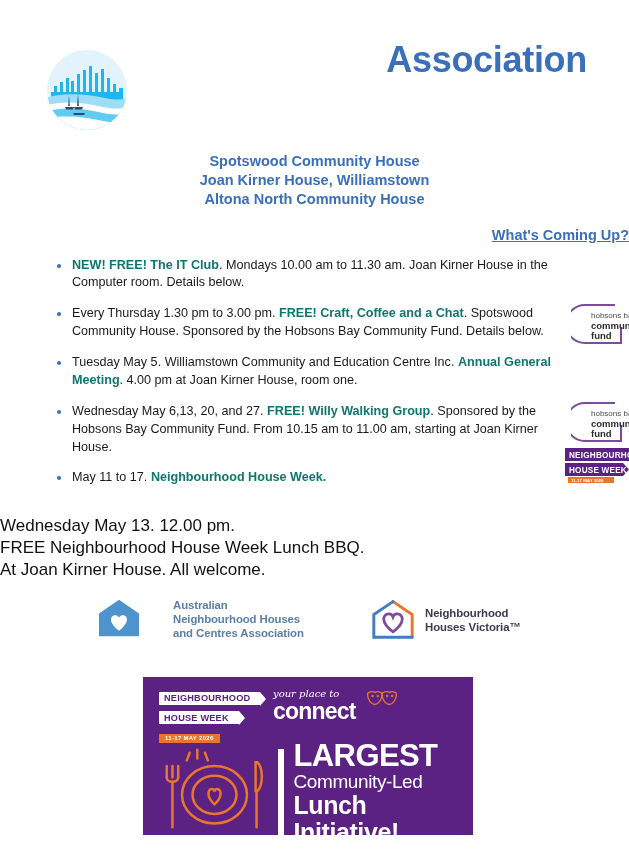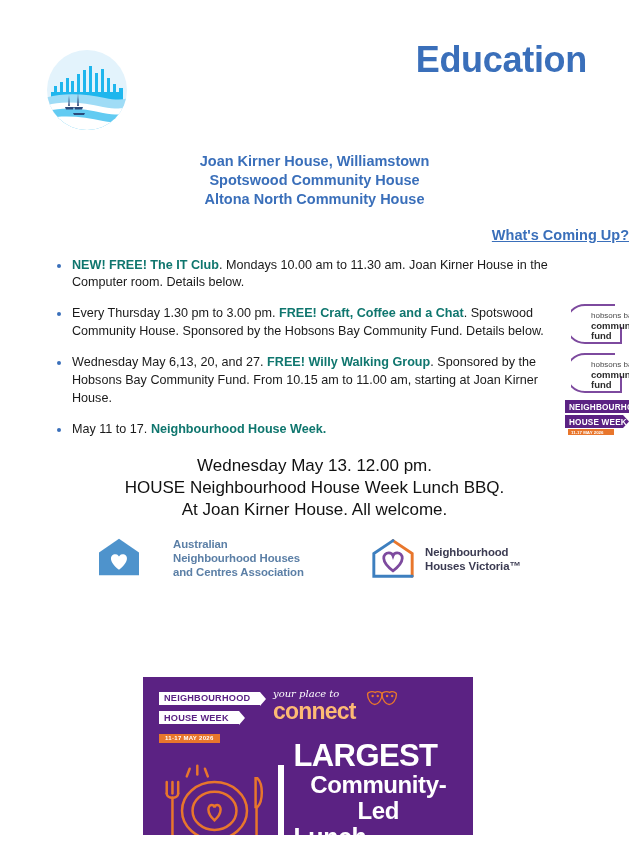--- a/index.html
+++ b/index.html
@@ -104,22 +104,22 @@
     height: 48px;
   }
   .badge-nhw {
     position: absolute;
     width: 86px;
     height: 36px;
   }
 
   
   .feature {
-    text-align: center;
-    margin-top: 16px;
+    text-align: left;
+    margin-top: 28px;
     line-height: 1.30;
   }
   .feature .fl {
     display: block;
     font-size: 17px;
     color: #111111;
   }
 
   
   .partners {
@@ -197,42 +197,42 @@
   .connect-block { padding-top: 2px; }
   .connect-script {
     color: #ffffff;
     font-size: 10px;
     font-style: italic;
     font-family: "DejaVu Serif", serif;
     margin-left: 0;
     line-height: 1;
   }
   .connect-word {
-    color: #fdba74;
+    color: #ffffff;
     font-size: 23px;
     font-weight: bold;
     letter-spacing: -0.8px;
     line-height: 1;
     margin-top: 1px;
   }
   .poster-main {
     position: absolute;
     left: 14px;
     top: 62px;
     right: 10px;
     display: flex;
     align-items: center;
     gap: 4px;
   }
   .poster-headline {
     color: #ffffff;
     line-height: 1.07;
   }
   .ph1 { font-size: 31px; font-weight: bold; letter-spacing: -0.6px; }
-  .ph2 { font-size: 24px; font-weight: bold; letter-spacing: -0.4px; text-align: center; }
+  .ph2 { font-size: 19px; font-weight: normal; letter-spacing: -0.4px; }
   .ph3 { font-size: 25px; font-weight: bold; letter-spacing: -0.4px; }
   .poster-rule {
     width: 6px;
     height: 86px;
     background: #ffffff;
     margin: 0 6px 0 2px;
   }
 </style>
 </head>
 <body>
@@ -262,27 +262,27 @@
           <path d="M20 59 L29 59 L28 61.5 L21 61.5 Z"></path>
           <path d="M33 45 L33.9 58 L32.1 58 Z"></path>
           <path d="M29 59 L38 59 L37 61.5 L30 61.5 Z"></path>
           <path d="M28 65 L40 65 L39 67 L29 67 Z"></path>
         </g>
       </g>
     </svg>
   </div>
 
   <div class="masthead">
-    <span class="line">Education</span>
+    <span class="line">Association</span>
   </div>
 </div>
 
 <div class="houses">
+  <span class="hl">Spotswood Community House</span>
   <span class="hl">Joan Kirner House, Williamstown</span>
-  <span class="hl">Spotswood Community House</span>
   <span class="hl">Altona North Community House</span>
 </div>
 
 <div class="coming-up">What's Coming Up?</div>
 
 <ul class="bullets">
 
   <li class="bullet">
     <span class="hi">NEW!  FREE! The IT Club</span><span>. Mondays 10.00 am to 11.30 am. Joan Kirner House in the Computer room. Details below.</span>
   </li>
@@ -292,20 +292,23 @@
     <div class="badge-hbcf" style="right:-8px; top:-4px;">
       <svg viewBox="0 0 66 48" width="66" height="48" aria-hidden="true">
         <path d="M44 4 H14 A11 11 0 0 0 14 42 H50 V26" fill="none" stroke="#7d4a9e" stroke-width="2"></path>
         <text x="20" y="17" font-family="Liberation Sans, sans-serif" font-size="8" fill="#4a4a4a">hobsons bay</text>
         <text x="20" y="28" font-family="Liberation Sans, sans-serif" font-size="9.5" font-weight="bold" fill="#2b2b2b">community</text>
         <text x="20" y="38" font-family="Liberation Sans, sans-serif" font-size="9.5" font-weight="bold" fill="#2b2b2b">fund</text>
       </svg>
     </div>
   </li>
 
+  <li class="bullet">
+    <span>Tuesday May 5. Williamstown Community and Education Centre Inc. </span><span class="hi">Annual General Meeting</span><span>. 4.00 pm at Joan Kirner House, room one.</span>
+  </li>
 
   <li class="bullet">
     <span>Wednesday May 6,13, 20, and 27. </span><span class="hi">FREE! Willy Walking Group</span><span>. Sponsored by the Hobsons Bay Community Fund. From 10.15 am to 11.00 am, starting at Joan Kirner House.</span>
     <div class="badge-hbcf" style="right:-8px; top:-4px;">
       <svg viewBox="0 0 66 48" width="66" height="48" aria-hidden="true">
         <path d="M44 4 H14 A11 11 0 0 0 14 42 H50 V26" fill="none" stroke="#7d4a9e" stroke-width="2"></path>
         <text x="20" y="17" font-family="Liberation Sans, sans-serif" font-size="8" fill="#4a4a4a">hobsons bay</text>
         <text x="20" y="28" font-family="Liberation Sans, sans-serif" font-size="9.5" font-weight="bold" fill="#2b2b2b">community</text>
         <text x="20" y="38" font-family="Liberation Sans, sans-serif" font-size="9.5" font-weight="bold" fill="#2b2b2b">fund</text>
       </svg>
@@ -323,21 +326,21 @@
         <text x="4" y="26" font-family="Liberation Sans, sans-serif" font-size="8.2" font-weight="bold" fill="#ffffff" letter-spacing="0.2">HOUSE WEEK</text>
         <rect x="3" y="30" width="46" height="6" fill="#e8762c"></rect>
         <text x="6" y="34.8" font-family="Liberation Sans, sans-serif" font-size="4.4" font-weight="bold" fill="#ffffff">11-17 MAY 2026</text>
       </svg>
     </div>
   </li>
 </ul>
 
 <div class="feature">
   <span class="fl">Wednesday May 13. 12.00 pm.</span>
-  <span class="fl"><span class="blue">HOUSE Neighbourhood House Week Lunch BBQ</span><span>.</span></span>
+  <span class="fl"><span class="blue">FREE Neighbourhood House Week Lunch BBQ</span><span>.</span></span>
   <span class="fl">At Joan Kirner House. All welcome.</span>
 </div>
 
 <div class="partners">
 
   <div class="partner partner-anhca">
     <span>
       <svg viewBox="0 0 48 44" width="44" height="40" aria-hidden="true">
         <path d="M24 2 L46 17 V42 H2 V17 Z" fill="#4e93cc"></path>
         <path d="M24 36 C12 27 14 19 20 19 C23 19 24 21.5 24 21.5 C24 21.5 25 19 28 19 C34 19 36 27 24 36 Z" fill="#ffffff"></path>

